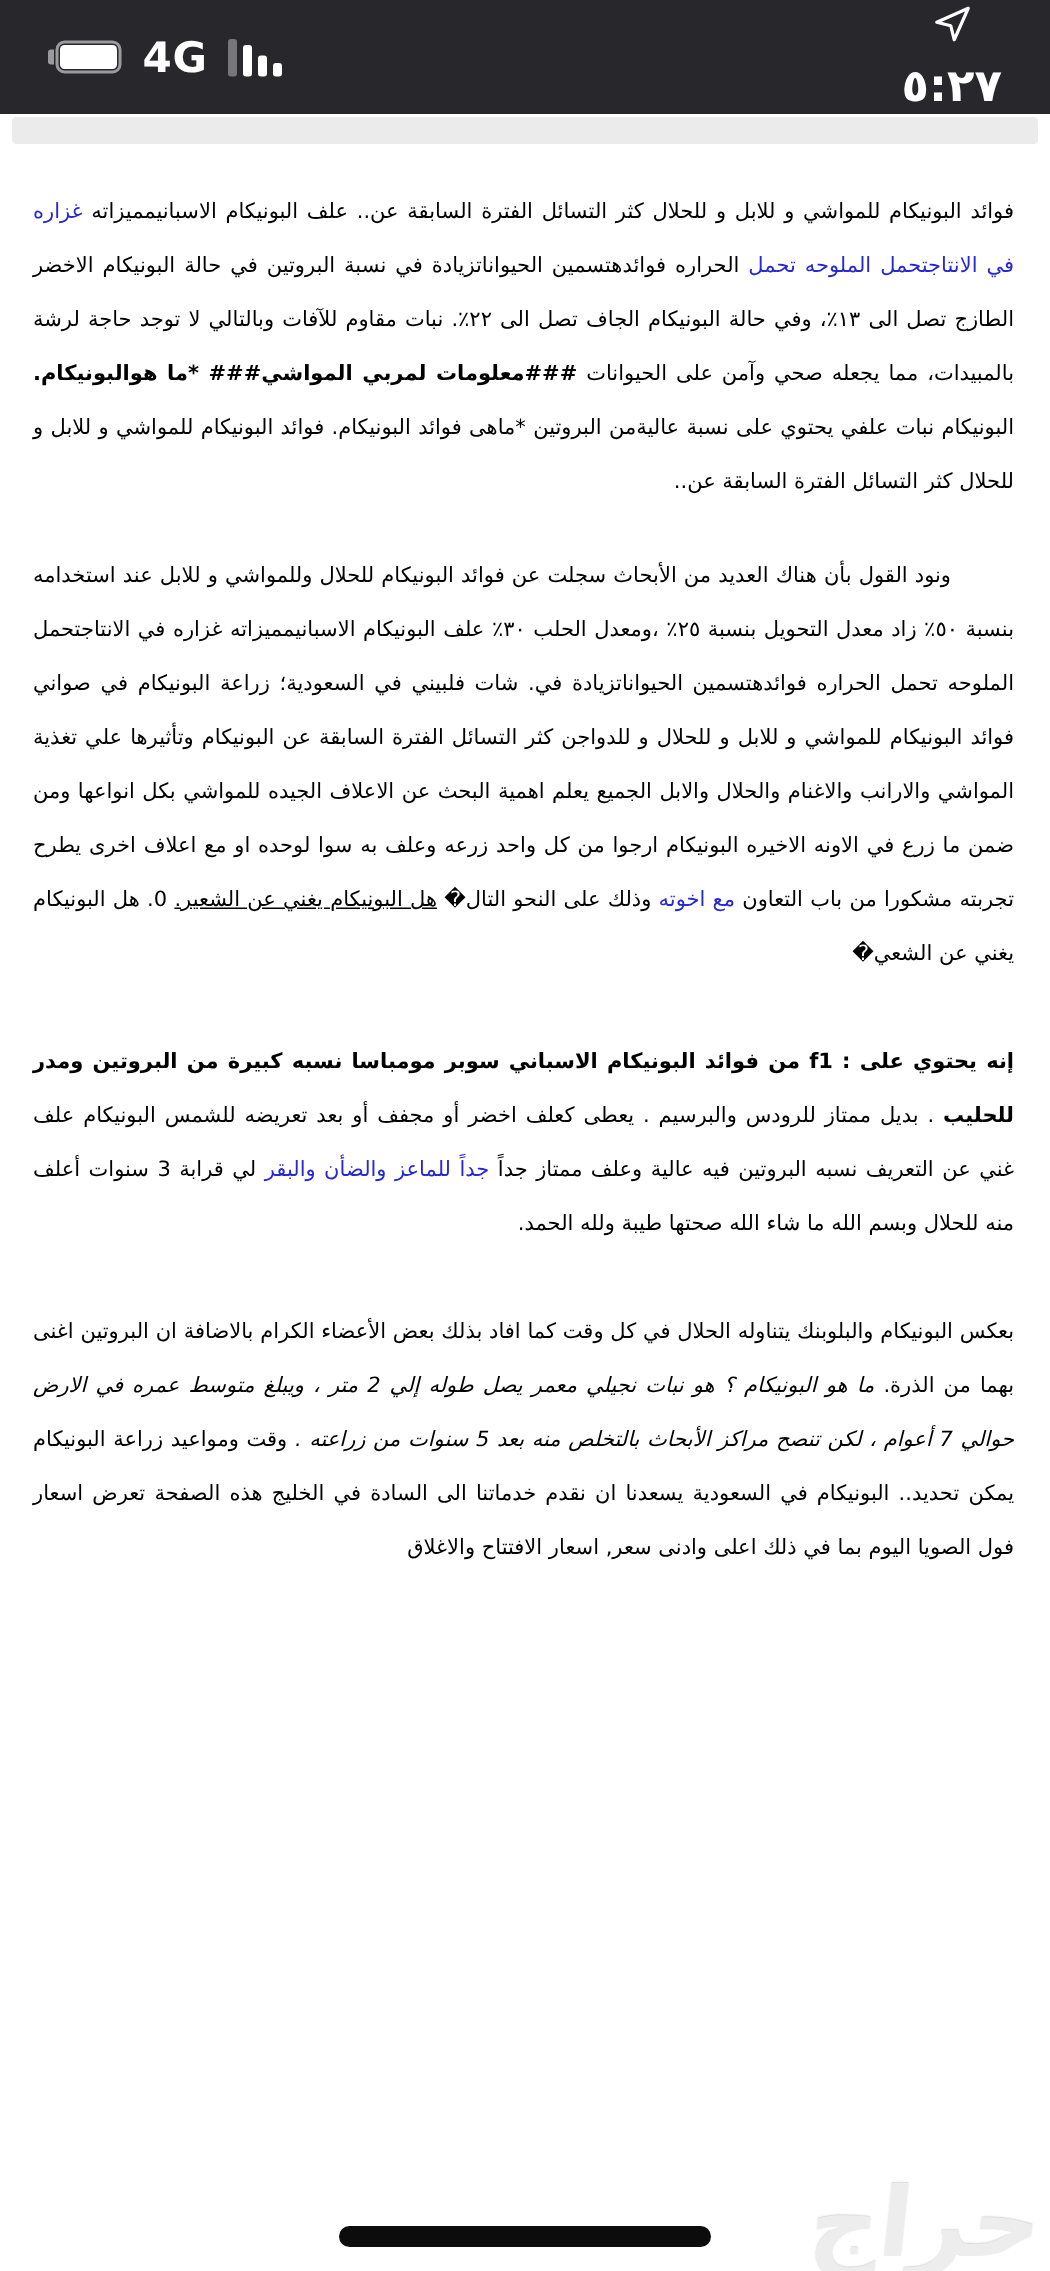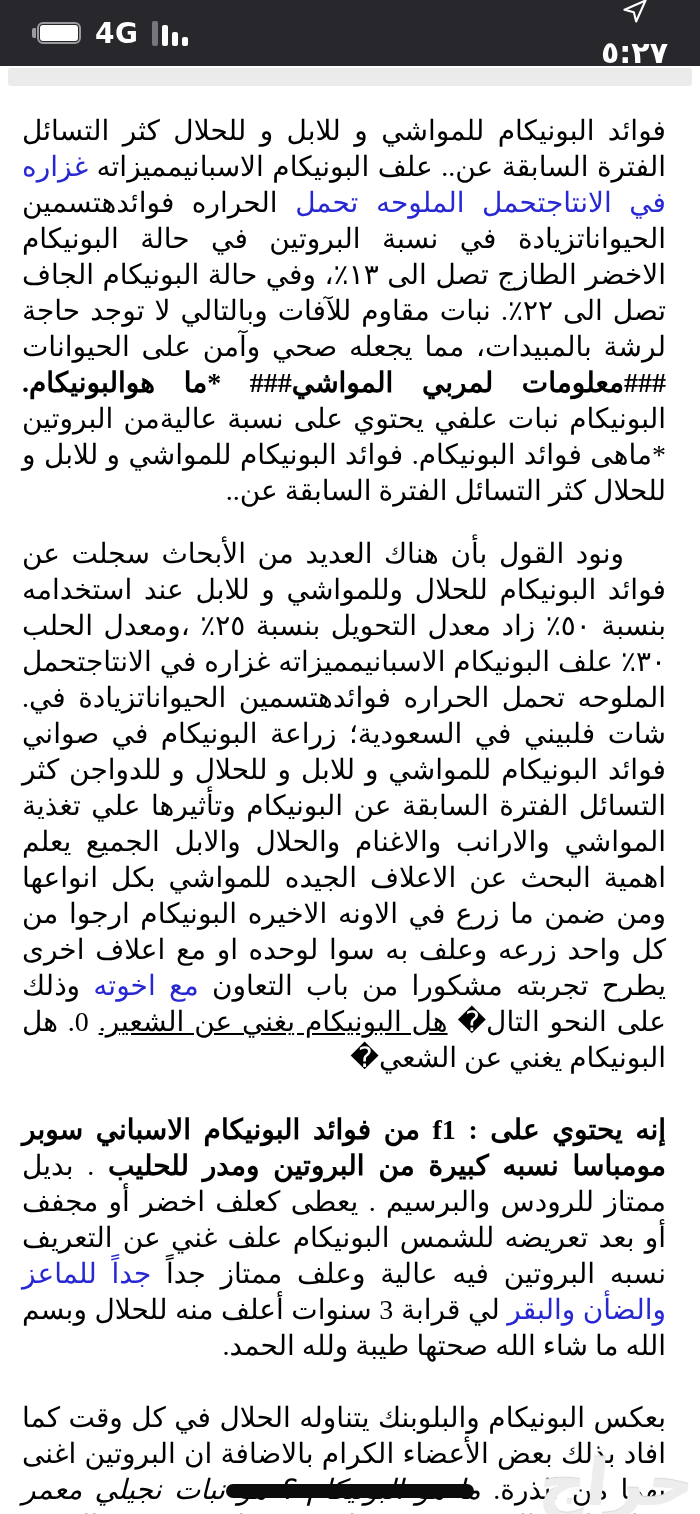--- a/index.html
+++ b/index.html
@@ -3,21 +3,21 @@
 <meta charset="utf-8">
 <style>
   html,body{margin:0;padding:0;}
   body{
     width:700px;height:1514px;overflow:hidden;position:relative;
     background:#ffffff;
     font-family:"DejaVu Sans", sans-serif;
   }
   
   .status-bar{
-    height:66px;background:#28282c;color:#fff;
+    height:76px;background:#28282c;color:#fff;
     display:flex;justify-content:space-between;align-items:center;
     padding:0 32px;box-sizing:border-box;
   }
   .sb-left{display:flex;align-items:center;gap:14px;}
   .battery{display:flex;align-items:center;}
   .battery-cap{width:4px;height:10px;background:#9b9b9f;border-radius:2px 0 0 2px;margin-right:1px;}
   .battery-body{width:44px;height:22px;border:2px solid #9b9b9f;border-radius:6px;display:flex;align-items:center;justify-content:flex-end;padding:1px;box-sizing:border-box;}
   .battery-fill{width:100%;height:100%;background:#ffffff;border-radius:3px;}
   .network{font-size:28px;font-weight:700;letter-spacing:.5px;}
   .signal{display:flex;align-items:flex-end;gap:4px;height:26px;}
@@ -31,22 +31,22 @@
   .clock{font-size:30px;font-weight:600;}
   
   .strip{height:18px;background:#ebebeb;margin:2px 8px 0 8px;border-radius:3px;}
   
   .content{direction:rtl;padding:0 22px;color:#000;}
   h1.title{
     font-size:54px;line-height:1.25;font-weight:700;color:#0d0d0d;
     text-align:left;margin:38px 0 0 0;
   }
   p.para{
-    font-size:28px;line-height:36px;text-align:justify;
-    margin:27px 12px 0 0;color:#000;font-family:Liberation Serif, serif;
+    font-size:14px;line-height:36px;text-align:justify;
+    margin:27px 2px 0 0;color:#000;
   }
   p.indent{text-indent:42px;}
   p.gap{margin-top:36px;}
   .link{color:#2828d2;cursor:pointer;}
   .bold{font-weight:700;}
   .italic{font-style:italic;}
   .underline{text-decoration:underline;cursor:pointer;}
   
   .home-indicator{
     position:absolute;bottom:16px;left:50%;transform:translateX(-50%);

